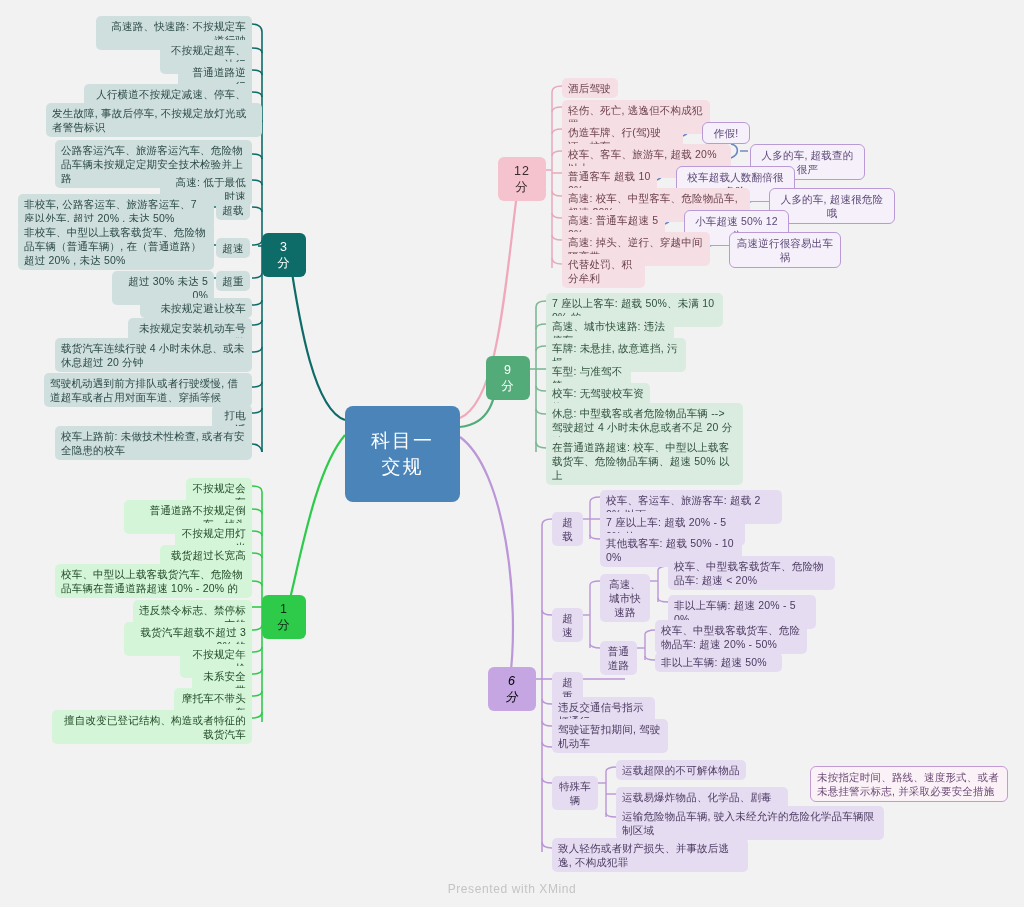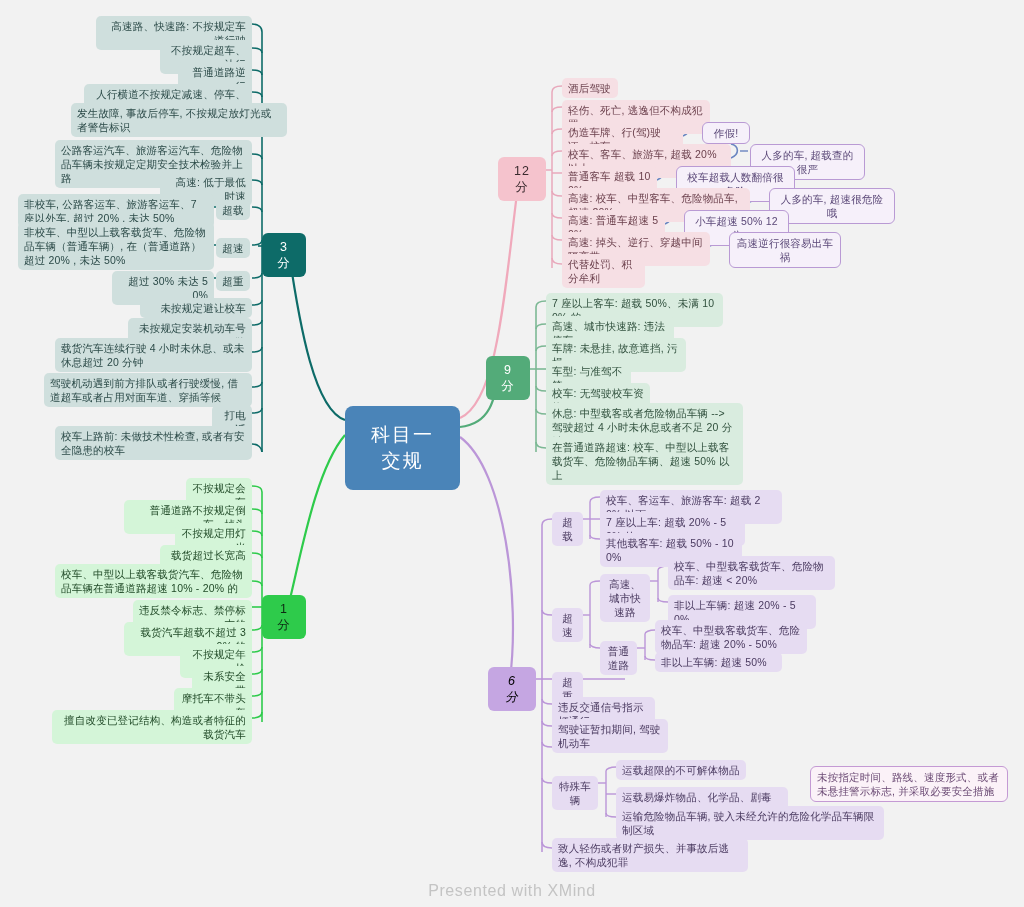--- a/index.html
+++ b/index.html
@@ -33,21 +33,21 @@
     word-break: break-all;
   }
   
   .root {
     background: #4a84b8;
     color: #ffffff;
     font-size: 19px;
     line-height: 26px;
     letter-spacing: 2px;
     border-radius: 8px;
-    padding: 16px 18px;
+    padding: 22px 18px;
     text-align: center;
   }
   
   .head {
     font-size: 12.5px;
     line-height: 16px;
     letter-spacing: 1px;
     border-radius: 6px;
     padding: 6px 12px;
     text-align: center;
@@ -79,21 +79,21 @@
     color: #6b4a74;
   }
   
   .footer {
     position: absolute;
     left: 0;
     top: 882px;
     width: 1024px;
     text-align: center;
     color: #c4c4c4;
-    font-size: 16px;
+    font-size: 12px;
     letter-spacing: 0.6px;
   }
 </style>
 </head>
 <body>
 
 <div id="canvas">
 
   <svg id="wires" viewBox="0 0 1024 907">
 
@@ -218,21 +218,21 @@
   </svg>
 
   <div class="node root" style="left:345px; top:406px; width:115px;">科目一交规</div>
 
   <div class="node head teal" style="left:262px; top:233px; width:44px;">3 分</div>
 
   <div class="node teal-leaf" style="left:96px; top:16px; width:156px; text-align:right;">高速路、快速路: 不按规定车道行驶</div>
   <div class="node teal-leaf" style="left:160px; top:40px; width:92px; text-align:right;">不按规定超车、让行</div>
   <div class="node teal-leaf" style="left:178px; top:62px; width:74px; text-align:right;">普通道路逆行</div>
   <div class="node teal-leaf" style="left:84px; top:84px; width:168px; text-align:right;">人行横道不按规定减速、停车、避让行人</div>
-  <div class="node teal-leaf" style="left:71px; top:103px; width:216px;">发生故障, 事故后停车, 不按规定放灯光或者警告标识</div>
+  <div class="node teal-leaf" style="left:46px; top:103px; width:216px;">发生故障, 事故后停车, 不按规定放灯光或者警告标识</div>
   <div class="node teal-leaf" style="left:55px; top:140px; width:197px;">公路客运汽车、旅游客运汽车、危险物品车辆未按规定定期安全技术检验并上路</div>
   <div class="node teal-leaf" style="left:160px; top:172px; width:92px; text-align:right;">高速: 低于最低时速</div>
 
   <div class="node teal-leaf" style="left:18px; top:194px; width:196px;">非校车, 公路客运车、旅游客运车、7 座以外车, 超过 20% , 未达 50%</div>
   <div class="node teal-leaf" style="left:216px; top:200px; width:34px; text-align:center;">超载</div>
 
   <div class="node teal-leaf" style="left:18px; top:222px; width:196px;">非校车、中型以上载客载货车、危险物品车辆（普通车辆）, 在（普通道路）超过 20% , 未达 50%</div>
   <div class="node teal-leaf" style="left:216px; top:238px; width:34px; text-align:center;">超速</div>
 
   <div class="node teal-leaf" style="left:112px; top:271px; width:102px; text-align:right;">超过 30% 未达 50%</div>

